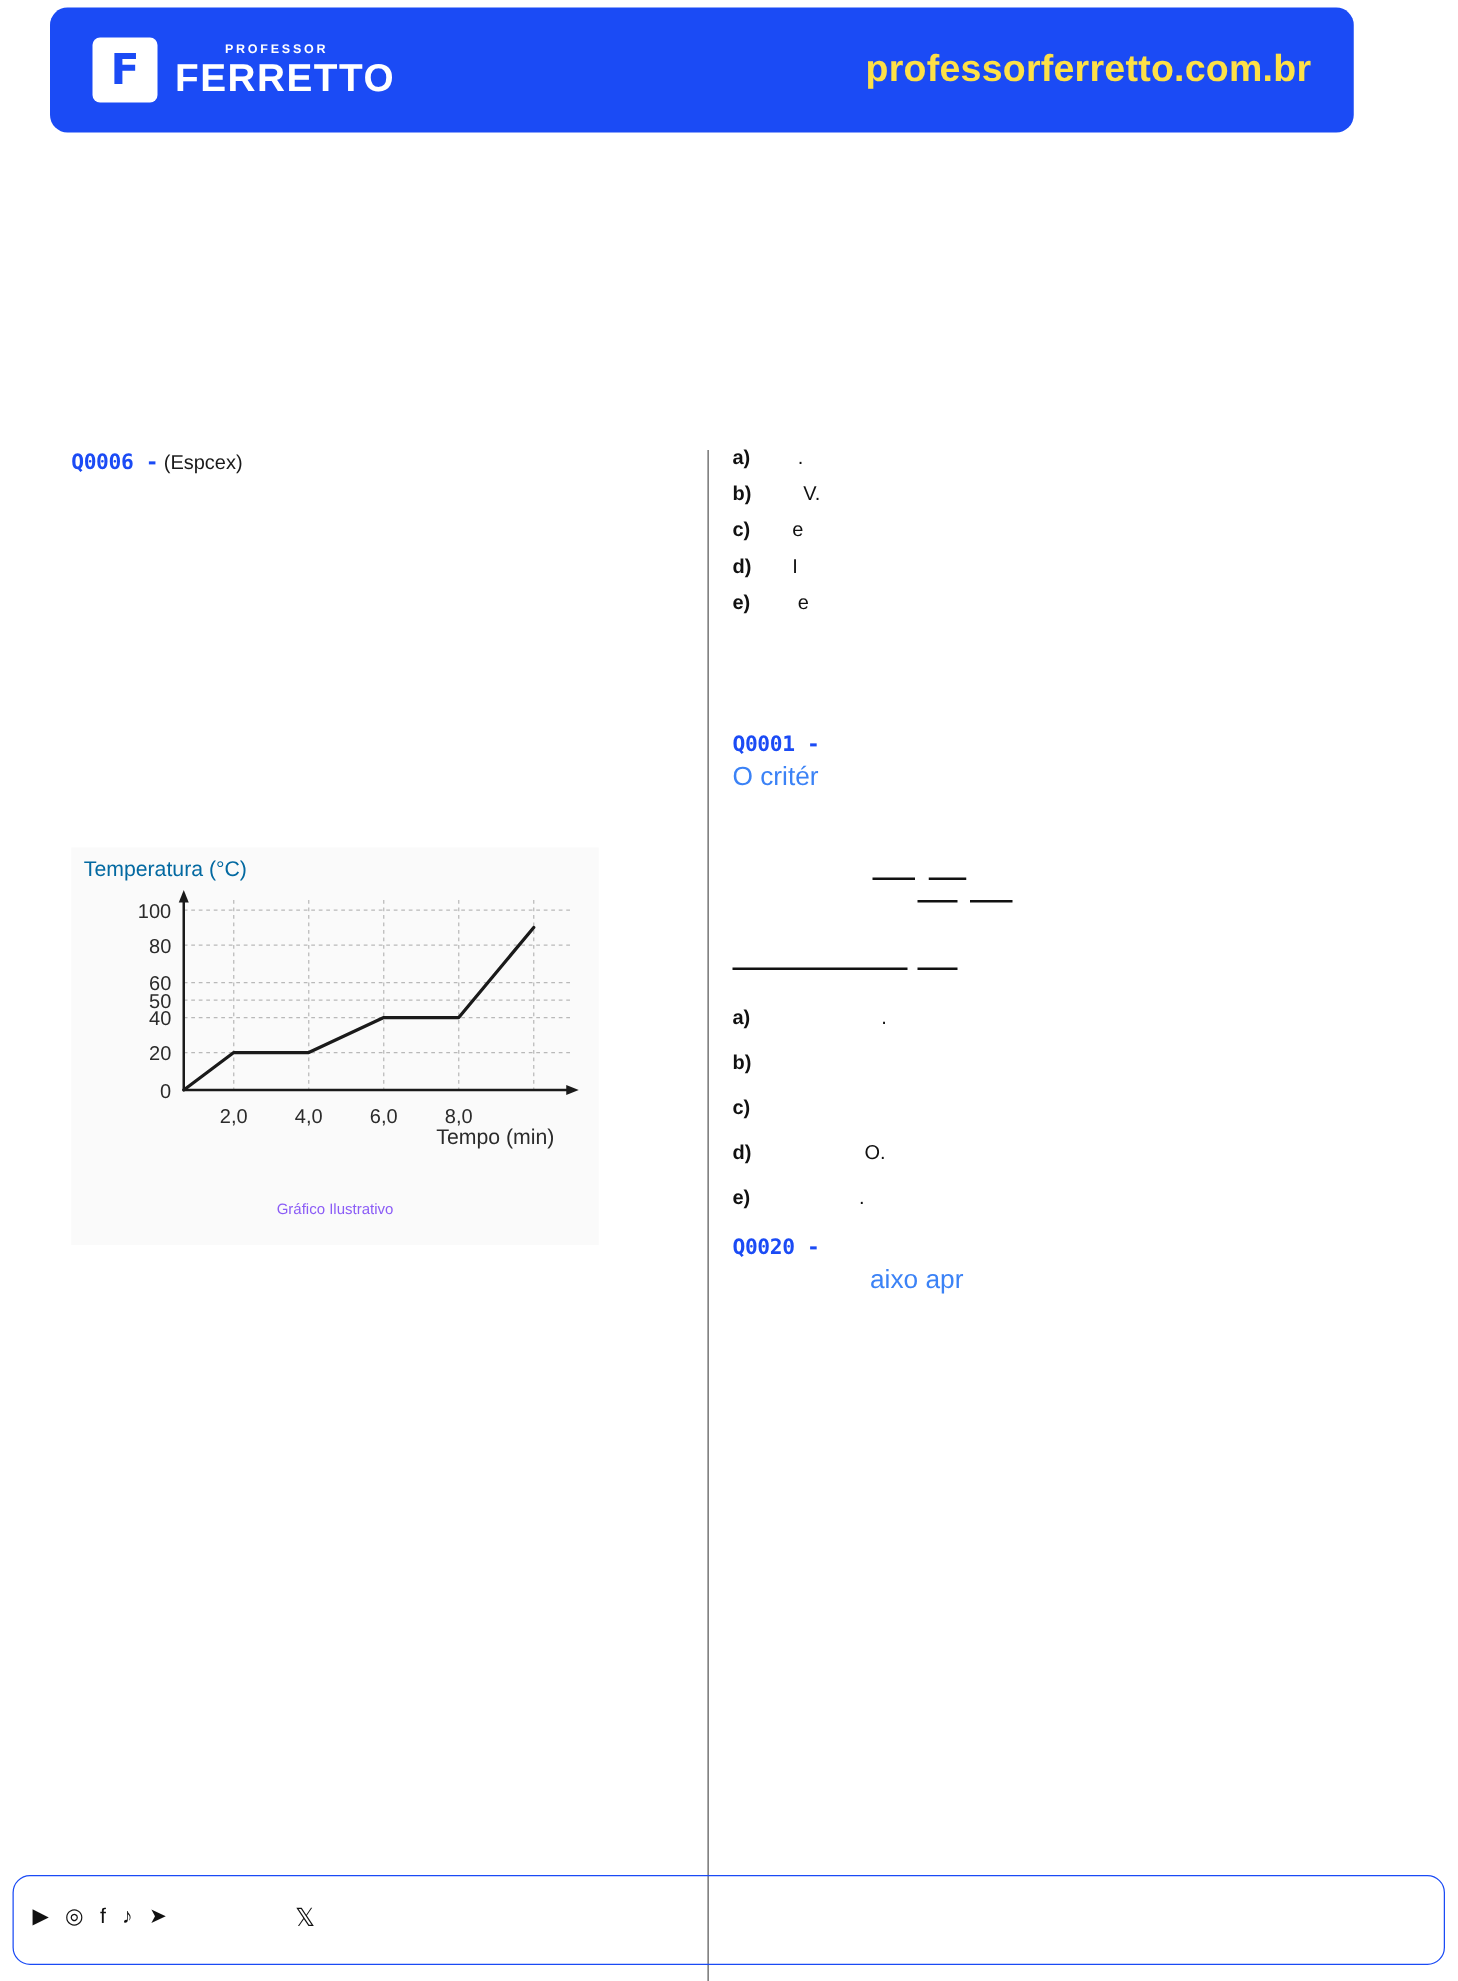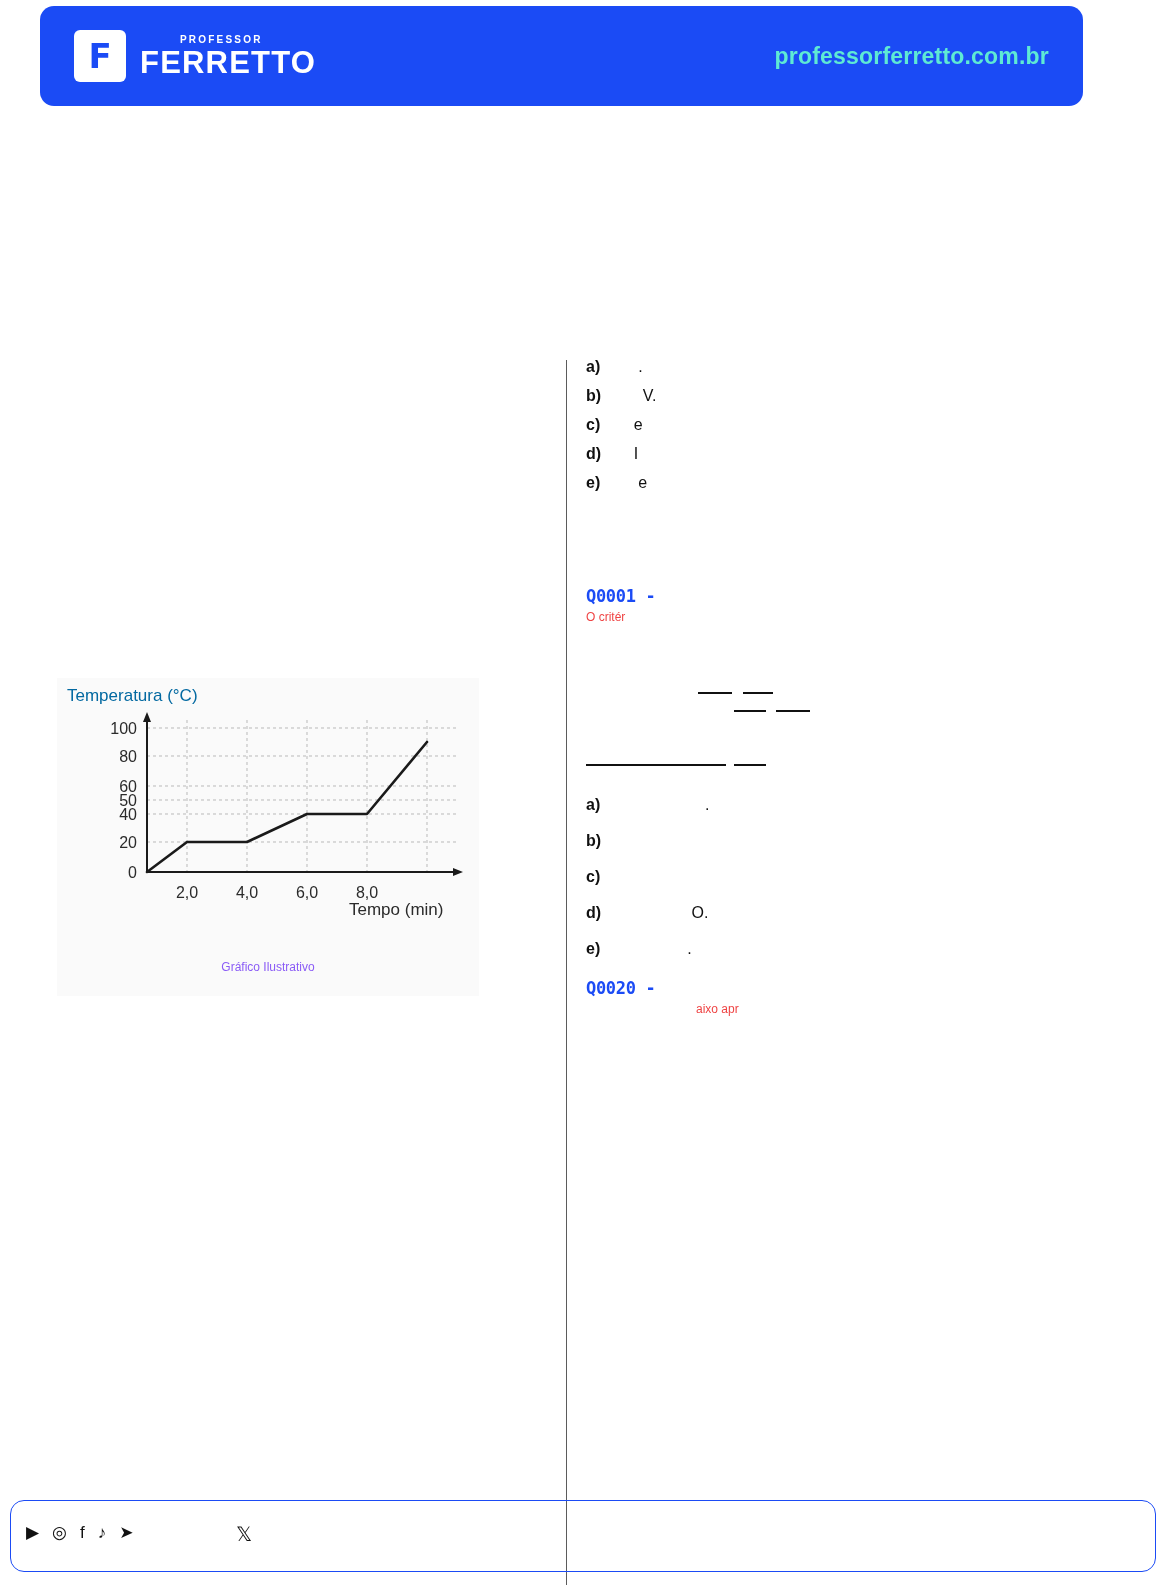--- a/index.html
+++ b/index.html
@@ -63,22 +63,22 @@
     margin-bottom: 2px;
     padding-left: 40px;
   }
   .logo-bottom {
     font-size: 31px;
     font-weight: bold;
     letter-spacing: 1.2px;
     line-height: 1;
   }
   .site-url {
-    color: #5eead4;
-    font-size: 23px;
+    color: #fde047;
+    font-size: 30px;
     font-weight: bold;
     letter-spacing: 0.2px;
   }
 
   
   .content {
     position: absolute;
     left: 0;
     top: 118px;
     width: 1166px;
@@ -173,22 +173,22 @@
     width: 30px;
     flex: 0 0 30px;
     color: #111;
   }
   .alt-txt {
     white-space: pre;
     color: #111;
   }
 
   .frag {
-    font-size: 12px;
-    color: #ef4444;
+    font-size: 21px;
+    color: #3b82f6;
     margin-bottom: 4px;
   }
 
   .rule {
     background: #111;
     height: 1.6px;
     display: inline-block;
     vertical-align: middle;
   }
   .rule-row {
@@ -239,20 +239,26 @@
       <div class="logo-bottom">FERRETTO</div>
     </div>
   </div>
   <div class="site-url">professorferretto.com.br</div>
 </div>
 
 <div class="content">
 
   <div class="col-divider"></div>
 
+  <div class="col-left">
+    <div class="qline">
+      <span class="qcode">Q0006 -</span>
+      <span class="qsrc">(Espcex)</span>
+    </div>
+  </div>
 
   <div class="figure">
     <div class="fig-title">Temperatura (°C)</div>
 
     <svg class="chart-svg" width="422" height="250" viewBox="0 0 422 250">
 
       <g stroke="#b9b9b9" stroke-width="1" stroke-dasharray="3,3">
         <line x1="90" y1="22" x2="400" y2="22"></line>
         <line x1="90" y1="50" x2="400" y2="50"></line>
         <line x1="90" y1="80" x2="400" y2="80"></line>

